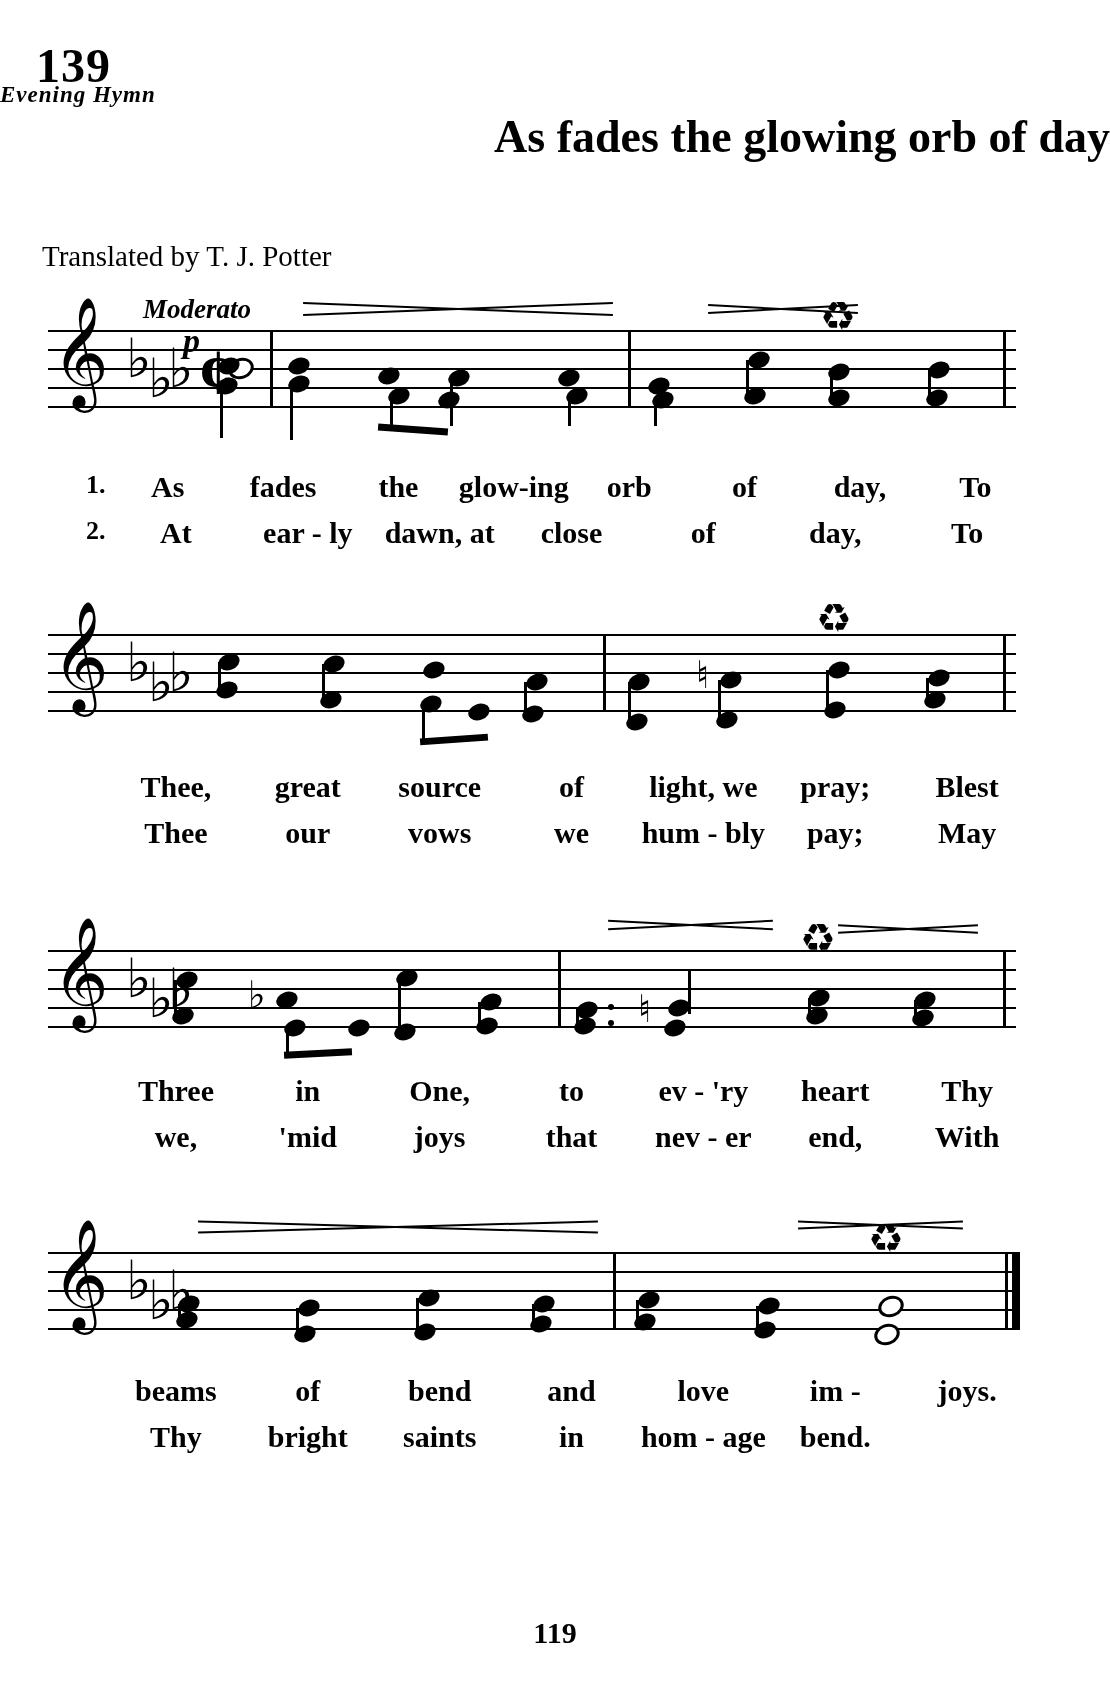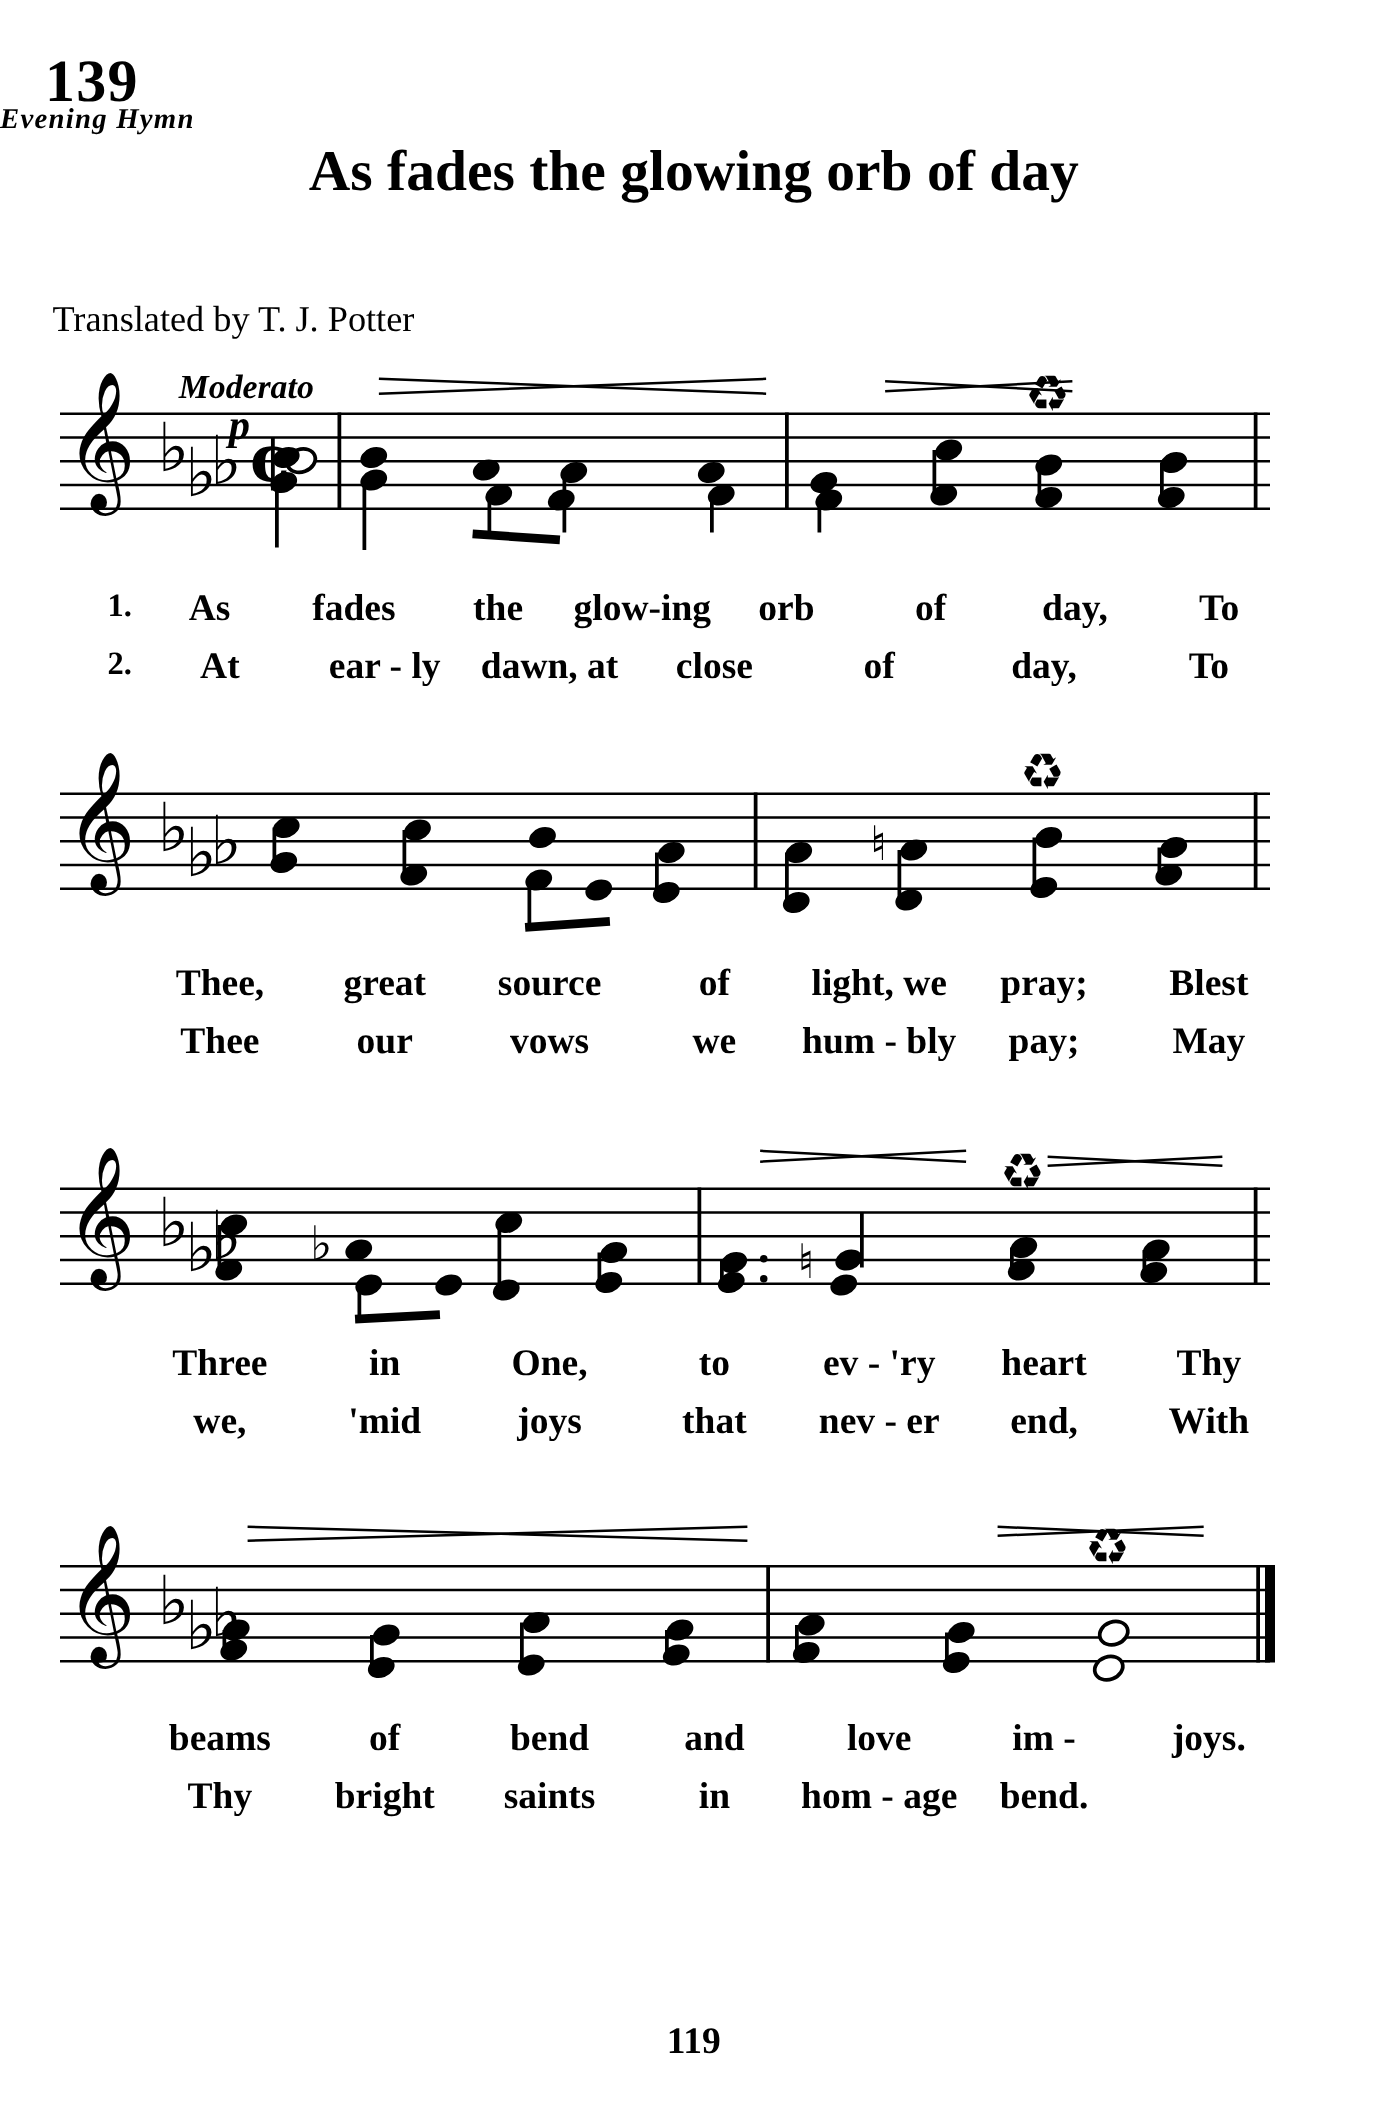--- a/index.html
+++ b/index.html
@@ -52,21 +52,21 @@
     font-style: italic;
     font-weight: bold;
     font-size: 23px;
     letter-spacing: 1px;
   }
   .main-title {
     position: absolute;
     left: 0;
     top: 110px;
     width: 1110px;
-    text-align: center;
+    text-align: right;
     font-family: "Liberation Serif", serif;
     font-weight: bold;
     font-size: 46px;
     letter-spacing: 0px;
   }
   .latin-title {
     position: absolute;
     left: 0;
     top: 166px;
     width: 1110px;

